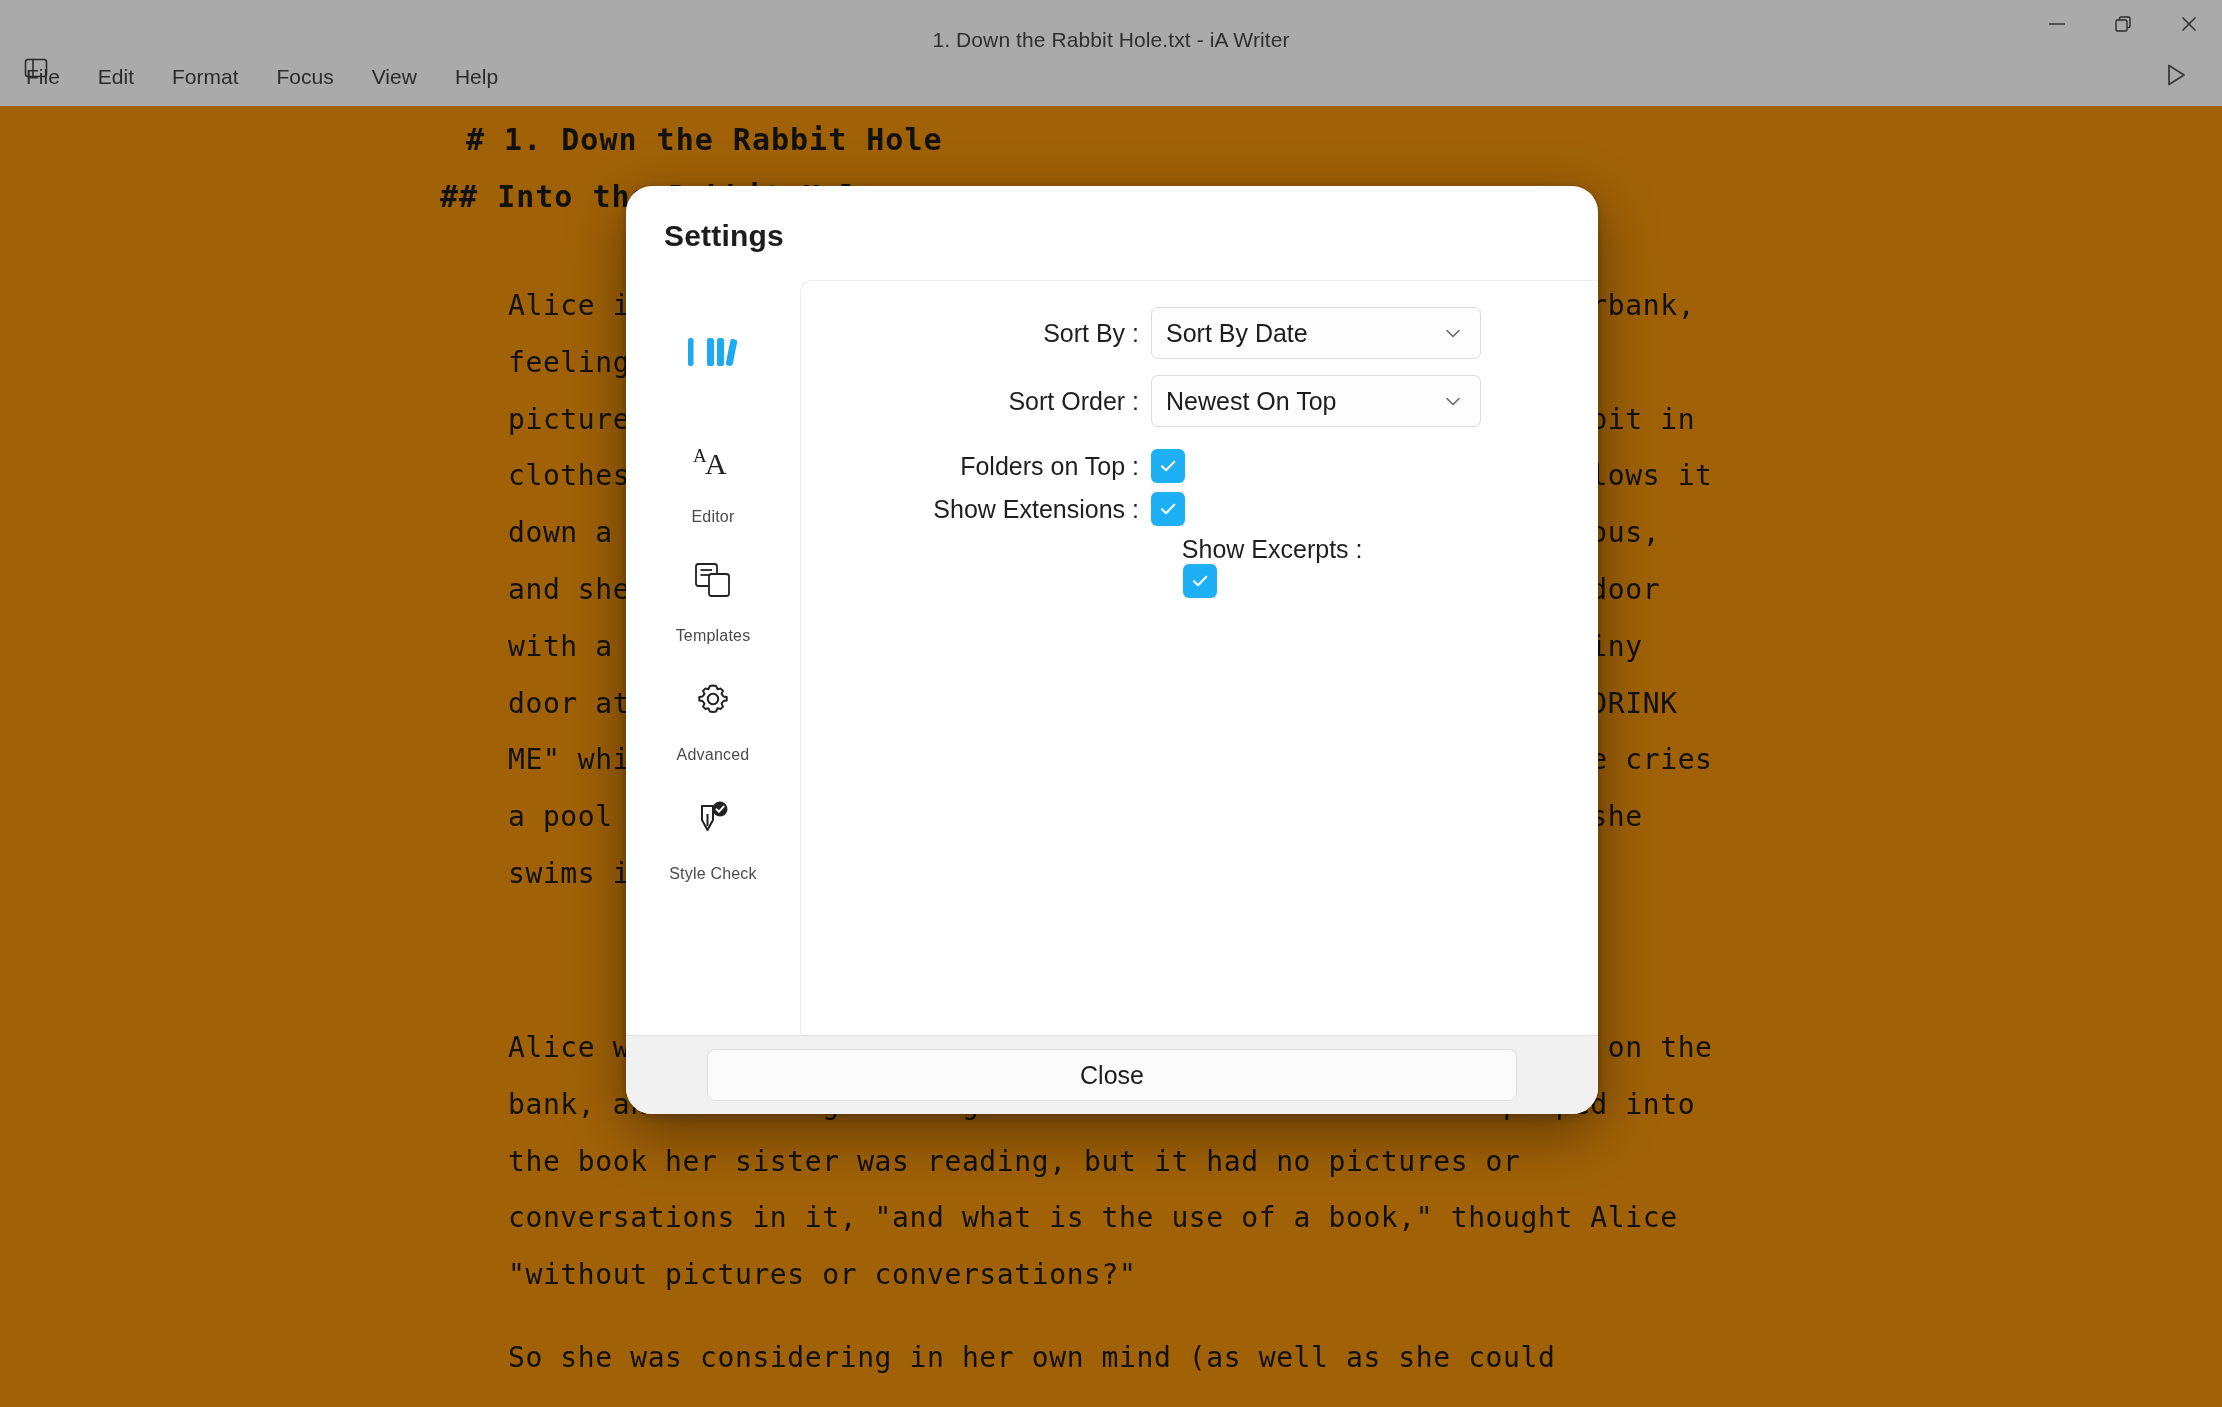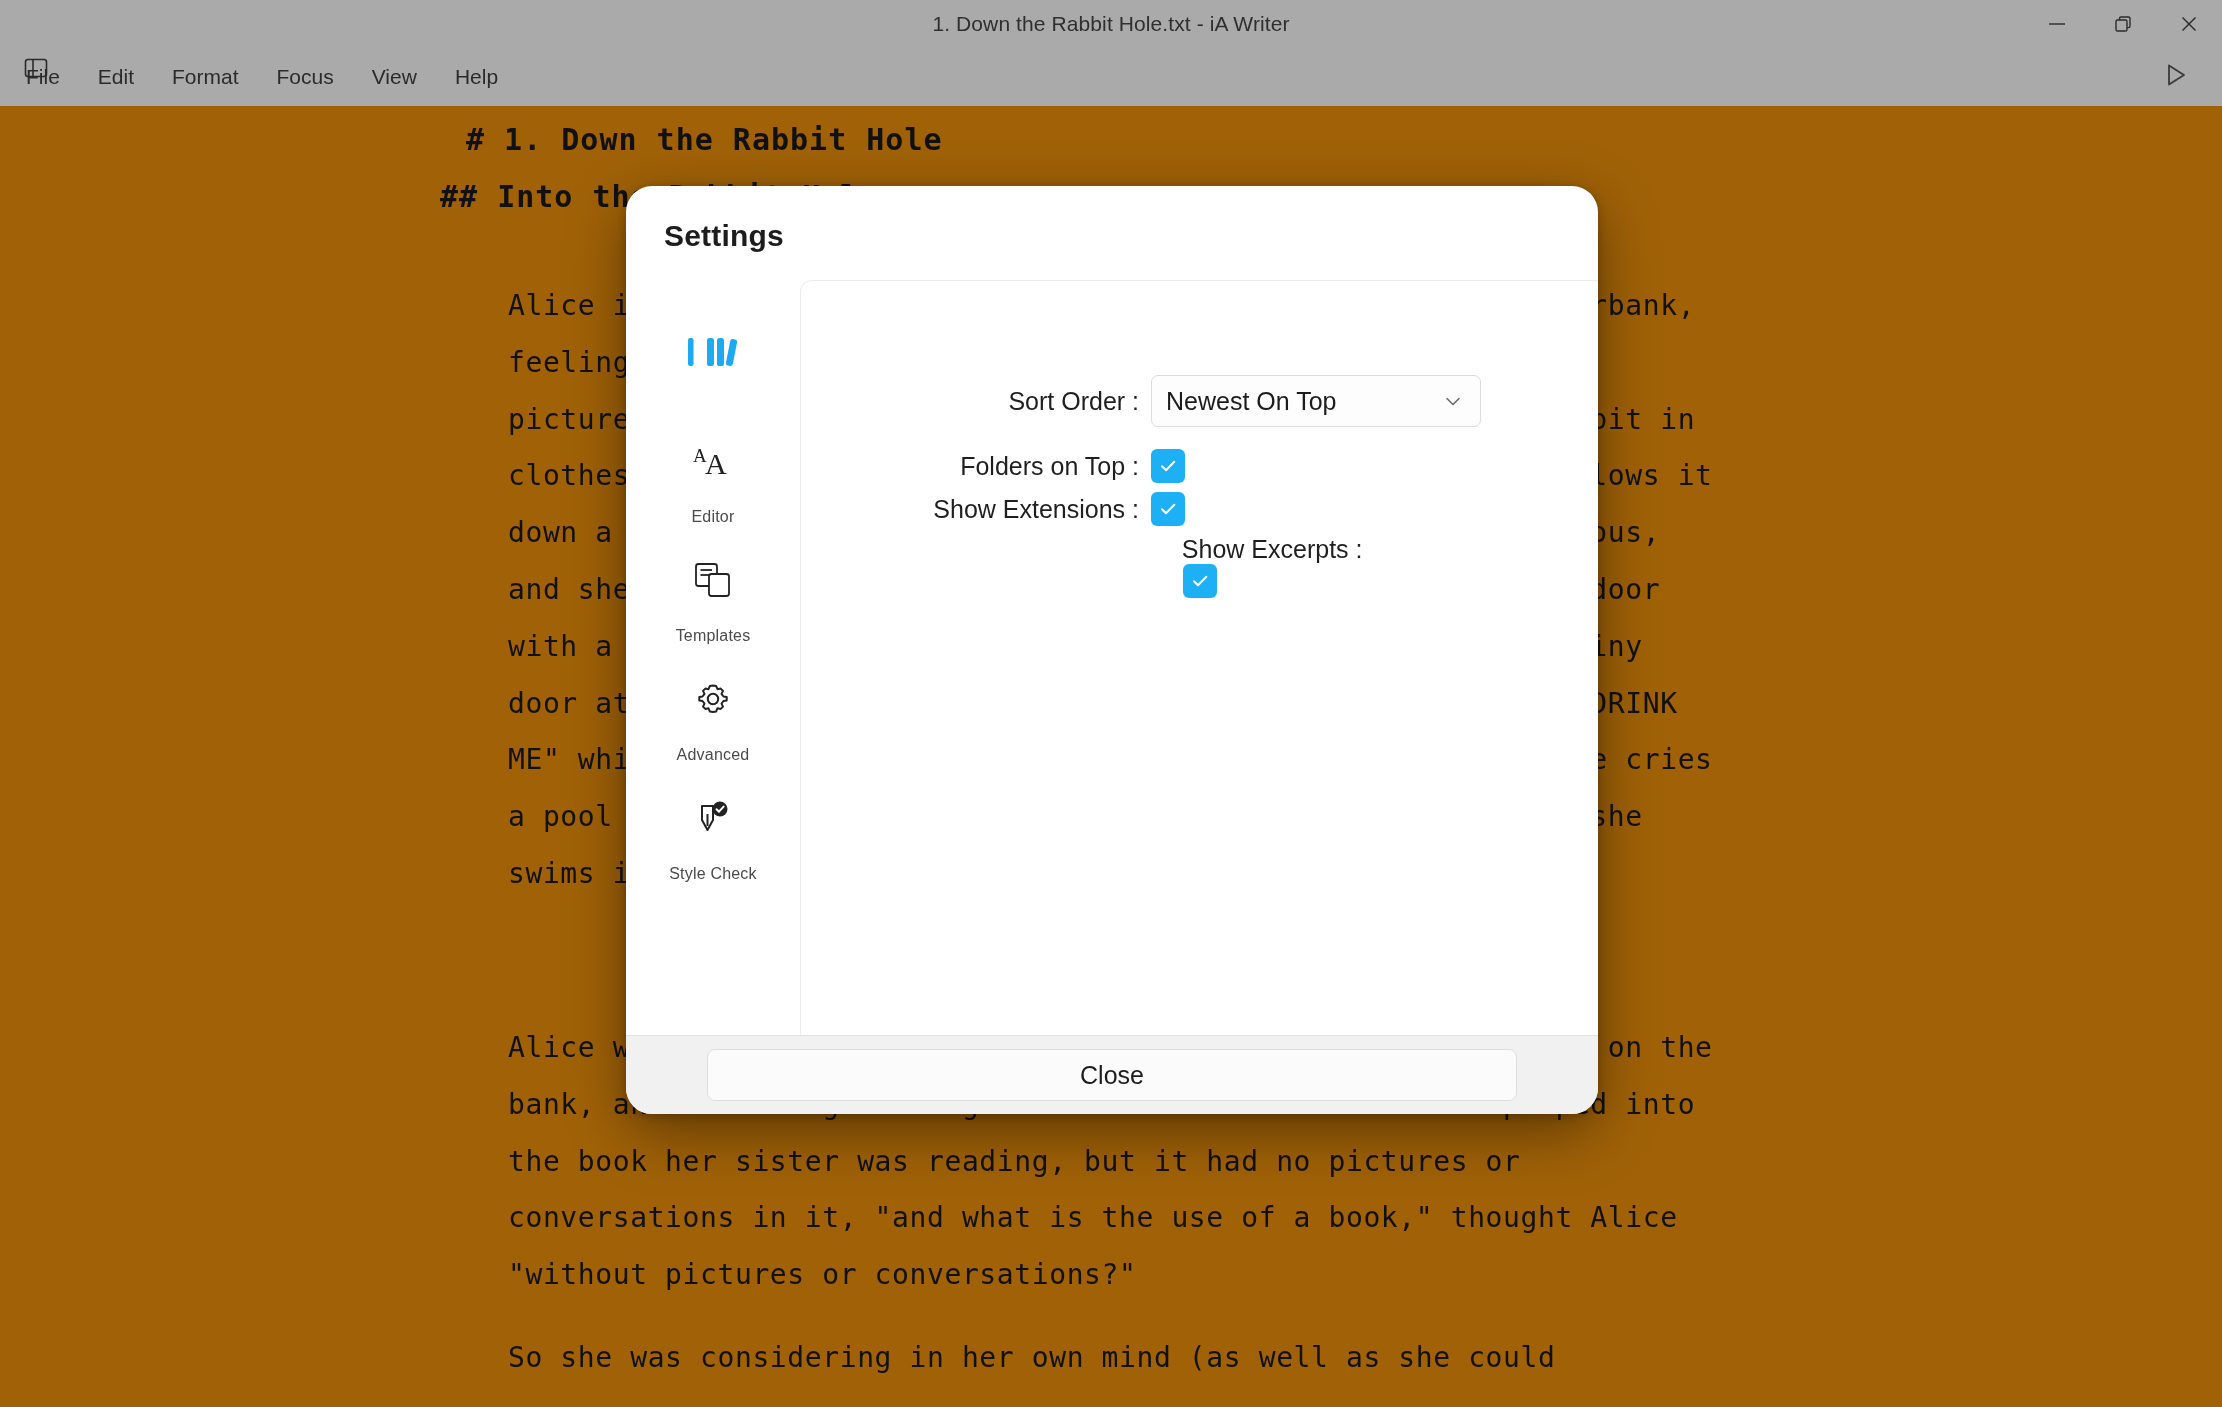--- a/index.html
+++ b/index.html
@@ -17,21 +17,21 @@
     left: 0; top: 0;
     width: 2222px;
     height: 1407px;
     background: #aaaaaa;
     overflow: hidden;
   }
 
   
   #titlebar {
     position: absolute;
-    left: 0; top: 0;
+    left: 0; top: 16px;
     width: 2222px;
     height: 48px;
     background: #aaaaaa;
     display: flex;
     align-items: center;
     justify-content: center;
   }
   #titlebar-title {
     font-size: 21px;
     color: #2f2f2f;
@@ -471,20 +471,31 @@
                 <path d="M24.5 11.2 L27 13.7 L31.6 8.6" fill="none" stroke="#ffffff" stroke-width="2" stroke-linecap="round" stroke-linejoin="round"></path>
               </svg>
             </div>
             <div class="nav-label">Style Check</div>
           </div>
 
         </div>
 
         <div id="dialog-panel">
 
+          <div class="setting-row" id="row-sortby">
+            <div class="setting-label">Sort By :</div>
+            <div class="select-box">
+              <span class="select-value">Sort By Date</span>
+              <span class="select-caret">
+                <svg width="22" height="22" viewBox="0 0 22 22">
+                    <path d="M5 8.5 L11 14.5 L17 8.5" fill="none" stroke="currentColor" stroke-width="1.6" stroke-linecap="round" stroke-linejoin="round"></path>
+                  </svg>
+              </span>
+            </div>
+          </div>
 
           <div class="setting-row" id="row-sortorder">
             <div class="setting-label">Sort Order :</div>
             <div class="select-box">
               <span class="select-value">Newest On Top</span>
               <span class="select-caret">
                 <svg width="22" height="22" viewBox="0 0 22 22">
                     <path d="M5 8.5 L11 14.5 L17 8.5" fill="none" stroke="currentColor" stroke-width="1.6" stroke-linecap="round" stroke-linejoin="round"></path>
                   </svg>
               </span>

